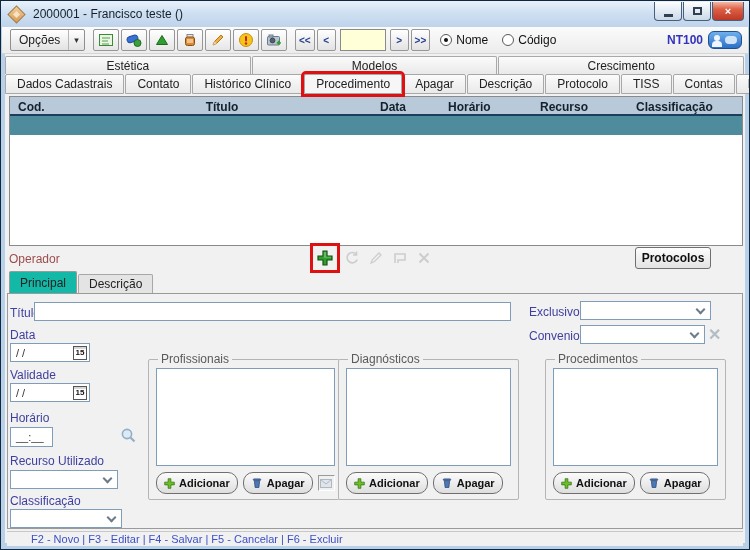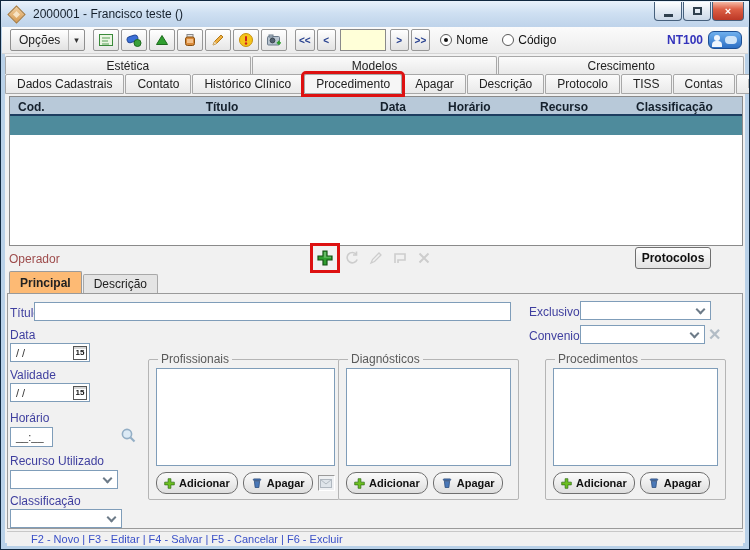--- a/index.html
+++ b/index.html
@@ -74,21 +74,21 @@
   .add-proc { width:22px; height:22px; display:flex; align-items:center; justify-content:center;
     outline:3px solid #dd1111; outline-offset:1px; background:transparent; }
   .gray-ic { width:16px; height:16px; }
   .btn-protocolos { position:absolute; right:32px; top:0; width:76px; height:22px; border:1px solid #6f6f6f; border-radius:3px;
     background:linear-gradient(#fdfdfd,#e3e3e3); font-size:12px; font-weight:bold; color:#111;
     display:flex; align-items:center; justify-content:center; }
 
   
   .subtabs { position:absolute; left:8px; top:270px; height:22px; display:flex; align-items:flex-end; }
   .stab { font-size:12px; color:#222; padding:0 10px; display:flex; align-items:center; }
-  .stab.active { height:22px; background:#fdba74; border:1px solid #9a9a9a; border-bottom:none; border-radius:2px 2px 0 0; z-index:2;font-weight:bold; }
+  .stab.active { height:22px; background:#14b8a6; border:1px solid #9a9a9a; border-bottom:none; border-radius:2px 2px 0 0; z-index:2; }
   .stab.inactive { height:19px; background:#e4e4e4; border:1px solid #a8a8a8; border-bottom:none; border-radius:2px 2px 0 0; margin-left:1px; }
   .panel { position:absolute; left:6px; right:6px; top:292px; height:236px; background:#f1f1f1; border:1px solid #9a9a9a; }
 
   .flabel { position:absolute; font-size:12px; color:#3f3f9f; white-space:nowrap; }
   .tinput { position:absolute; background:#fff; border:1px solid #7f9db9; font-size:12px; color:#222; padding:0 3px; }
   .datefield { position:absolute; background:#fff; border:1px solid #7f9db9; display:flex; align-items:center; justify-content:space-between; padding:0 2px 0 5px; font-size:11px; color:#333; }
   .cal-ic { width:14px; height:14px; border:1px solid #555; background:#fff; font-size:8px; font-weight:bold; color:#111;
     display:flex; align-items:center; justify-content:center; line-height:1; box-shadow:inset 0 2px 0 #d8d8d8; }
   .combo { position:absolute; background:#fff; border:1px solid #7f9db9; display:flex; align-items:center; justify-content:flex-end; }
   .chev { width:7px; height:7px; border-right:2px solid #6d7b88; border-bottom:2px solid #6d7b88; transform:rotate(45deg); margin:0 6px 3px 0; }

